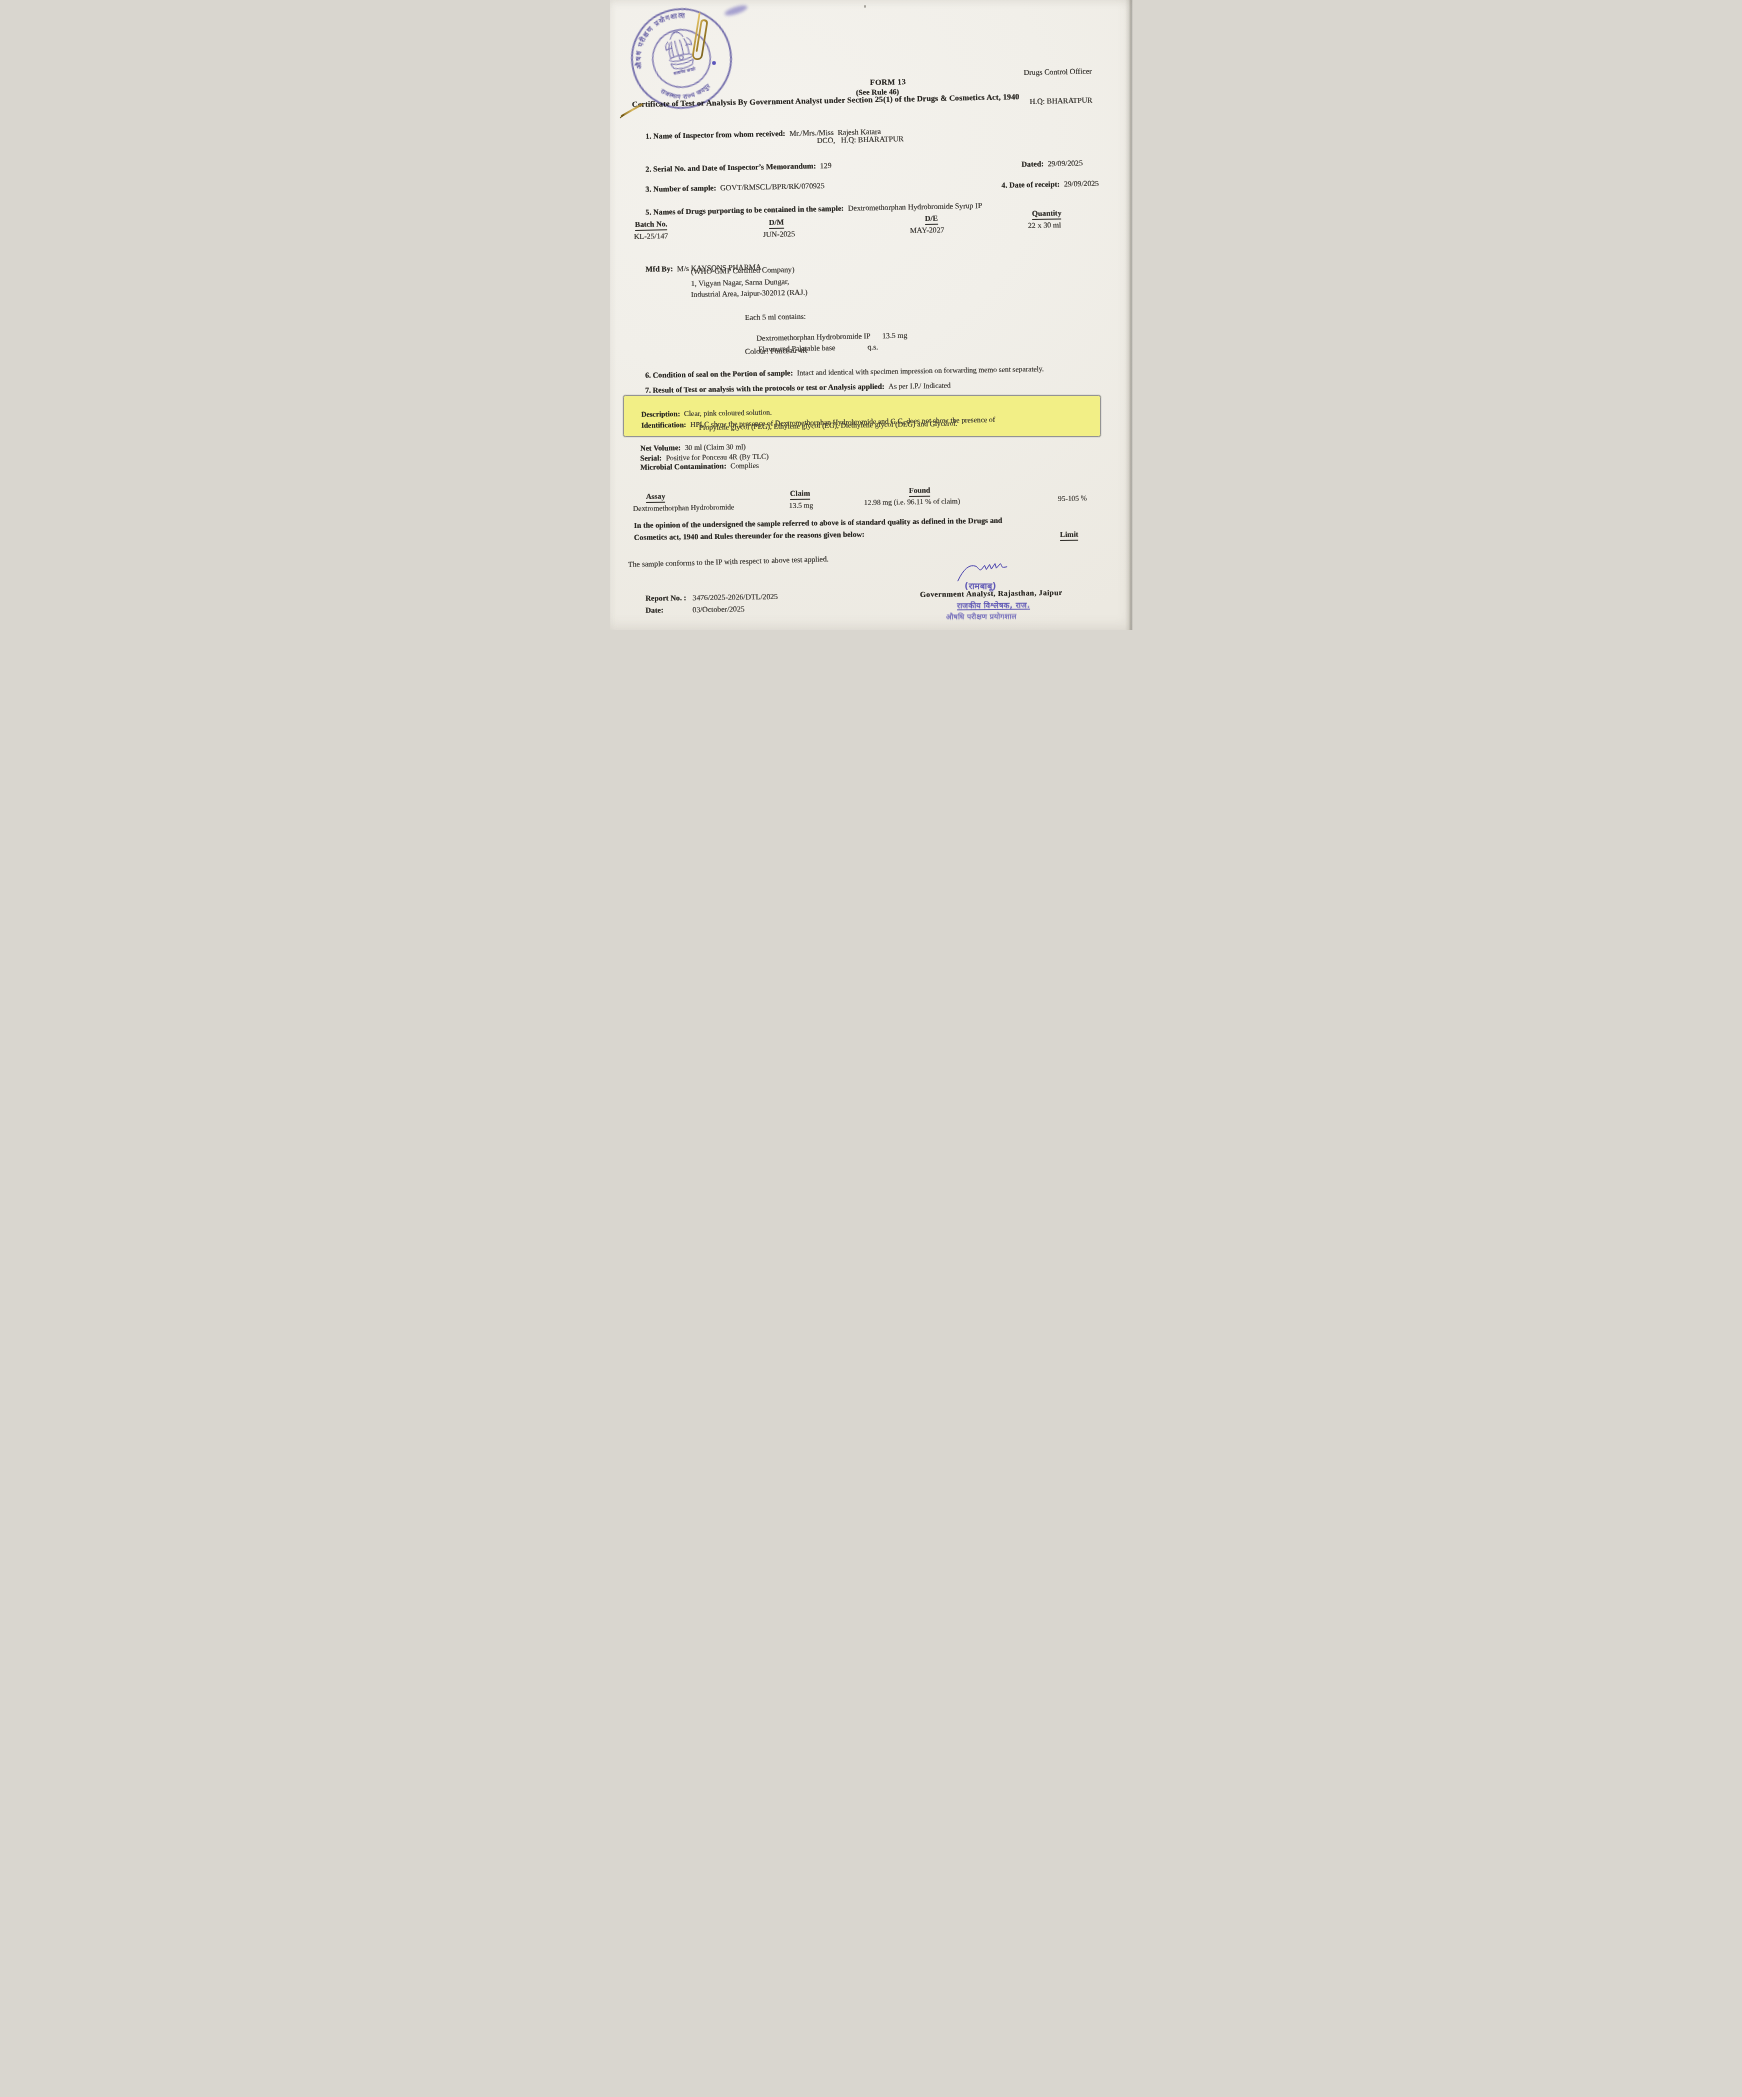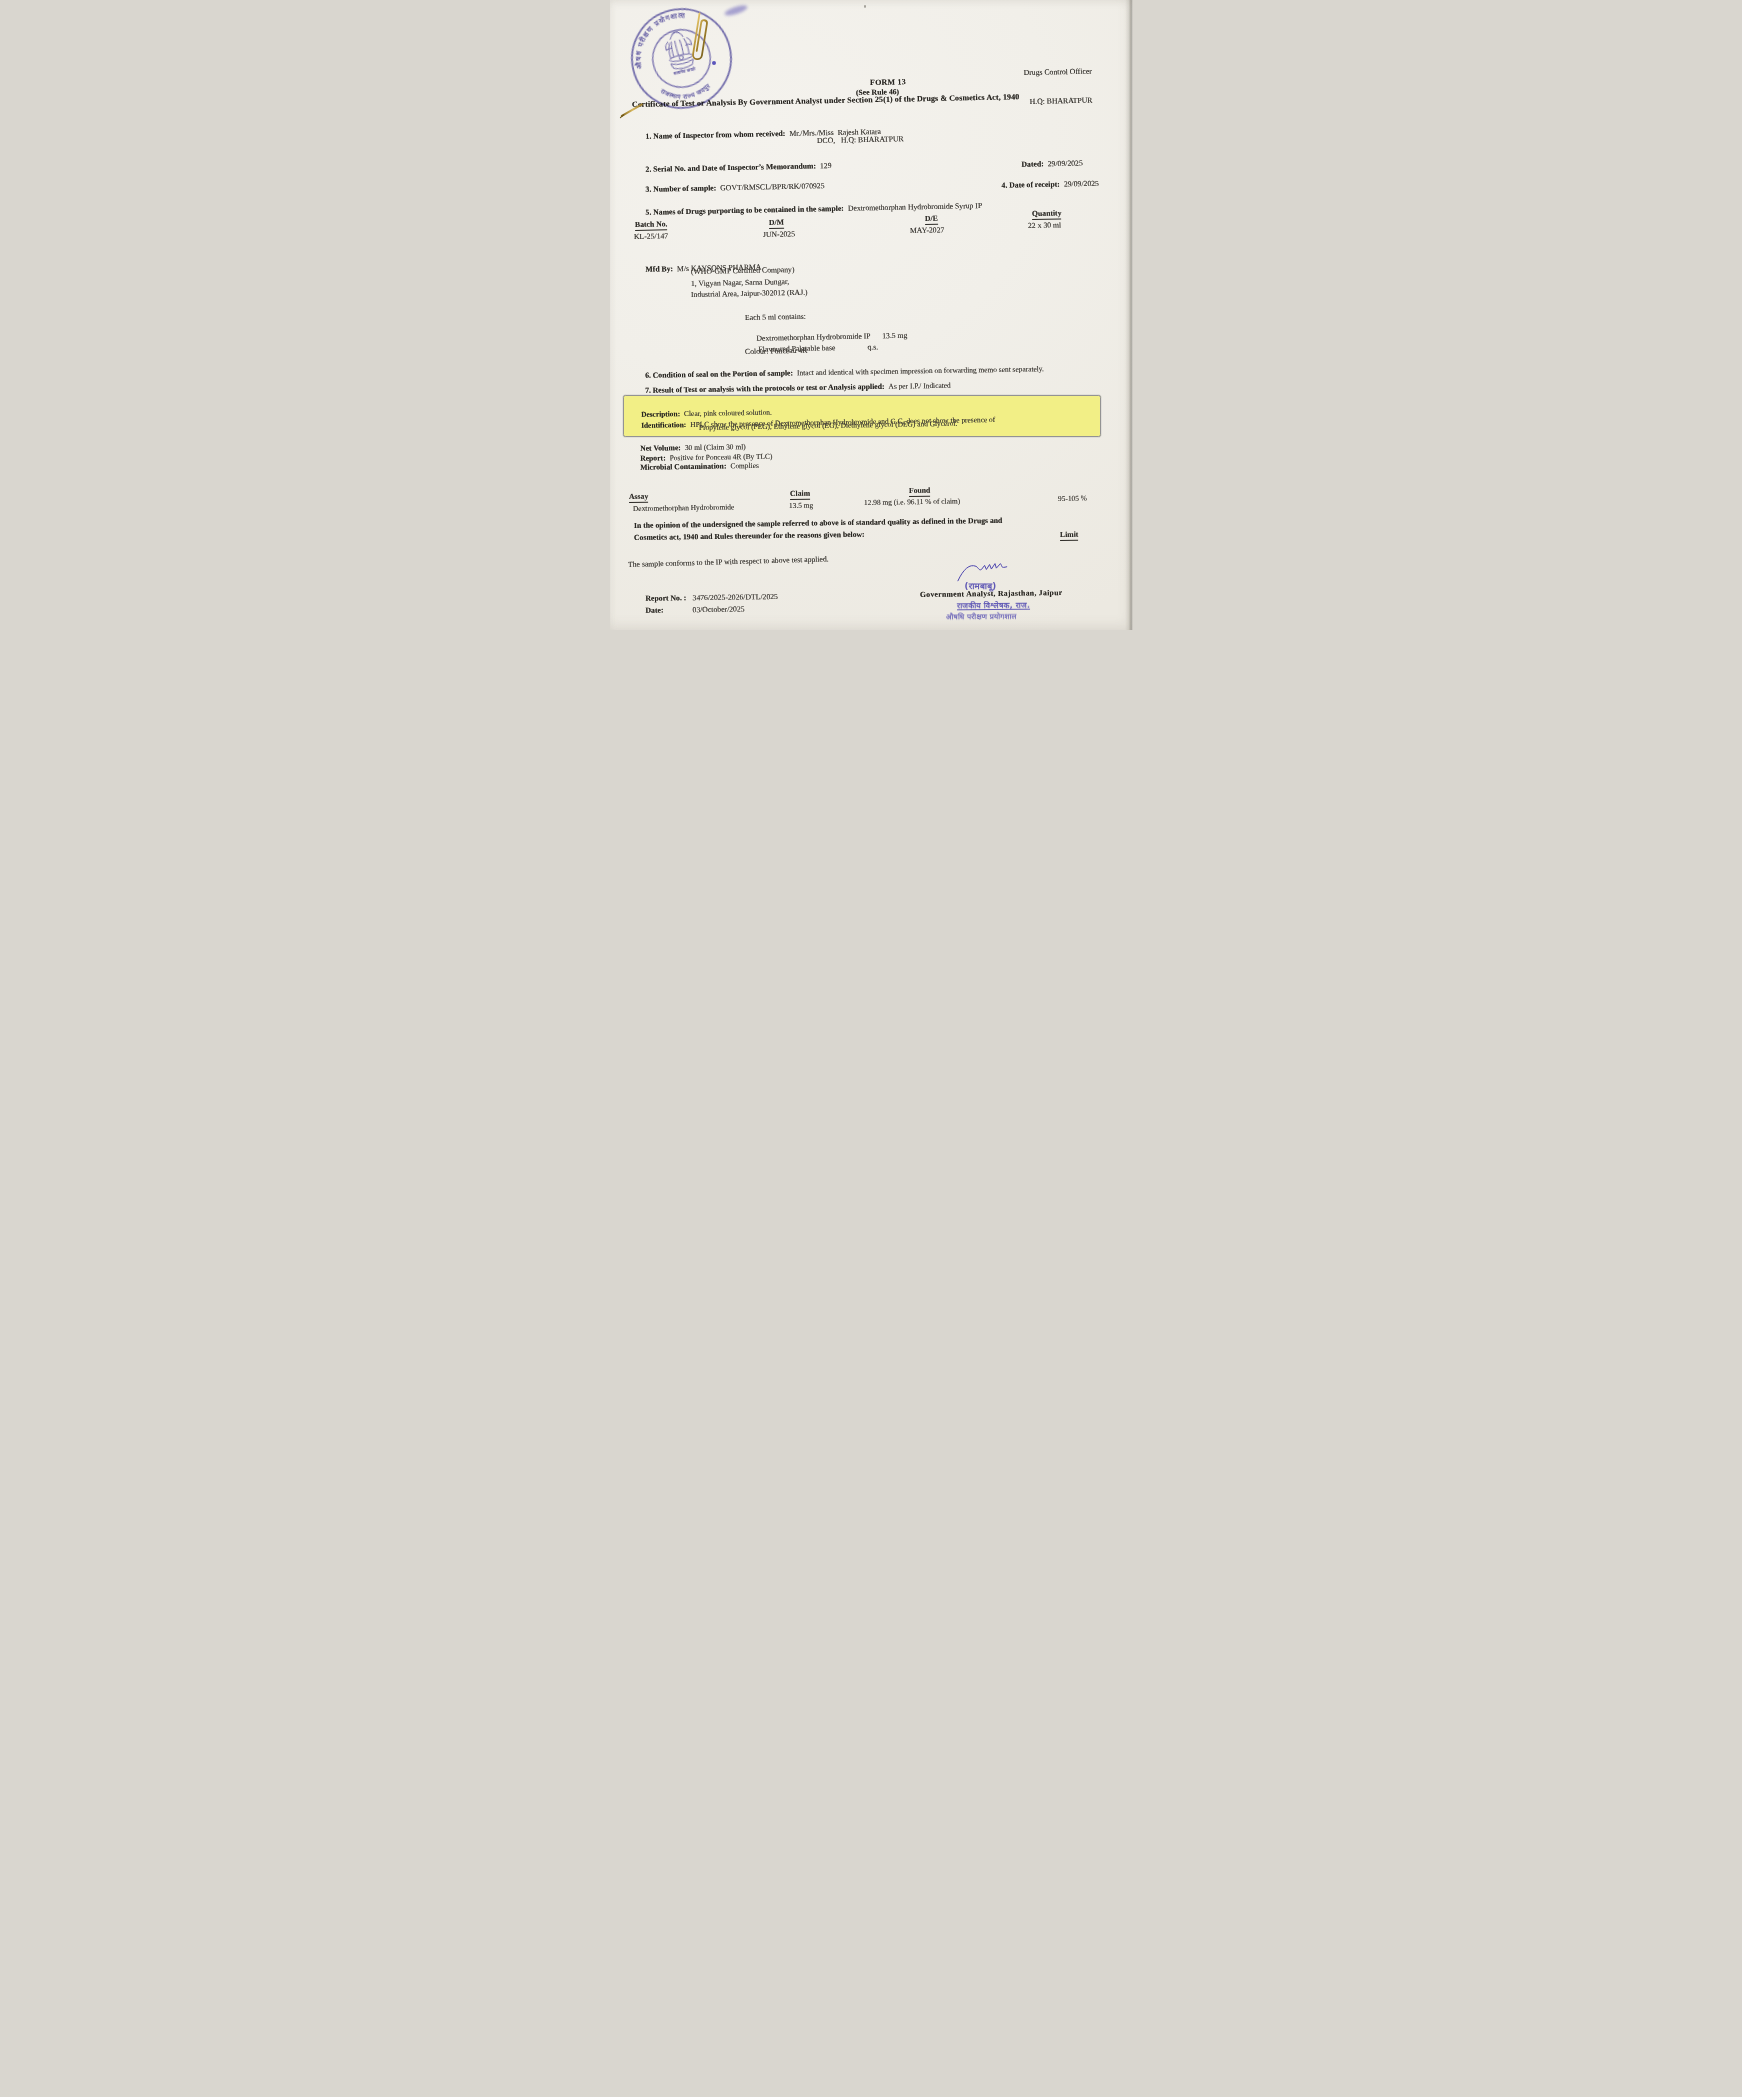--- a/index.html
+++ b/index.html
@@ -186,27 +186,27 @@
     </div>
     <div class="abs t2 fs16" style="left:20px; top:413px;">
       <span class="lbl">Identification:</span><span class="val gap8">HPLC show the presence of Dextromethorphan Hydrobromide and G.C. does not show the presence of</span>
     </div>
     <div class="abs t2 val fs16" style="left:89px; top:424px;">Propylene glycol (PEG), Ethylene glycol (EG), Diethylene glycol (DEG) and Glycerol.</div>
 
     <div class="abs t2 fs16" style="left:19px; top:436px;">
       <span class="lbl fs17">Net Volume:</span><span class="val gap8">30 ml (Claim 30 ml)</span>
     </div>
     <div class="abs t2 fs16" style="left:19px; top:446px;">
-      <span class="lbl fs17">Report:</span><span class="val gap8">Positive for Ponceau 4R (By TLC)</span>
+      <span class="lbl fs17">Serial:</span><span class="val gap8">Positive for Ponceau 4R (By TLC)</span>
     </div>
     <div class="abs t2 fs16" style="left:19px; top:455px;">
       <span class="lbl fs17">Microbial Contamination:</span><span class="val gap8">Complies</span>
     </div>
 
-    <div class="abs t2 fs17" style="left:19px;  top:493px;font-family:Liberation Serif, serif;"><span class="colhead">Assay</span></div>
+    <div class="abs t2 fs17" style="left:36px;  top:493px;font-family:Liberation Serif, serif;"><span class="colhead">Assay</span></div>
     <div class="abs t2 fs17" style="left:180px; top:490px;"><span class="colhead">Claim</span></div>
     <div class="abs t2 fs17" style="left:299px; top:487px;"><span class="colhead">Found</span></div>
     <div class="abs t2 fs17" style="left:450px; top:483px;margin-top:48px;"><span class="colhead">Limit</span></div>
     <div class="abs t2 val fs16" style="left:23px;  top:505px;">Dextromethorphan Hydrobromide</div>
     <div class="abs t2 val fs16" style="left:179px; top:502px;">13.5 mg</div>
     <div class="abs t2 val fs16" style="left:254px; top:499px;">12.98 mg (i.e. 96.11 % of claim)</div>
     <div class="abs t2 val fs16" style="left:448px; top:495px;text-align:right;">95-105 %</div>
 
     <div class="abs t3 lbl fs17" style="left:24px; top:522px;">In the opinion of the undersigned the sample referred to above is of standard quality as defined in the Drugs and</div>
     <div class="abs t3 lbl fs17" style="left:24px; top:534px;">Cosmetics act, 1940 and Rules thereunder for the reasons given below:</div>

